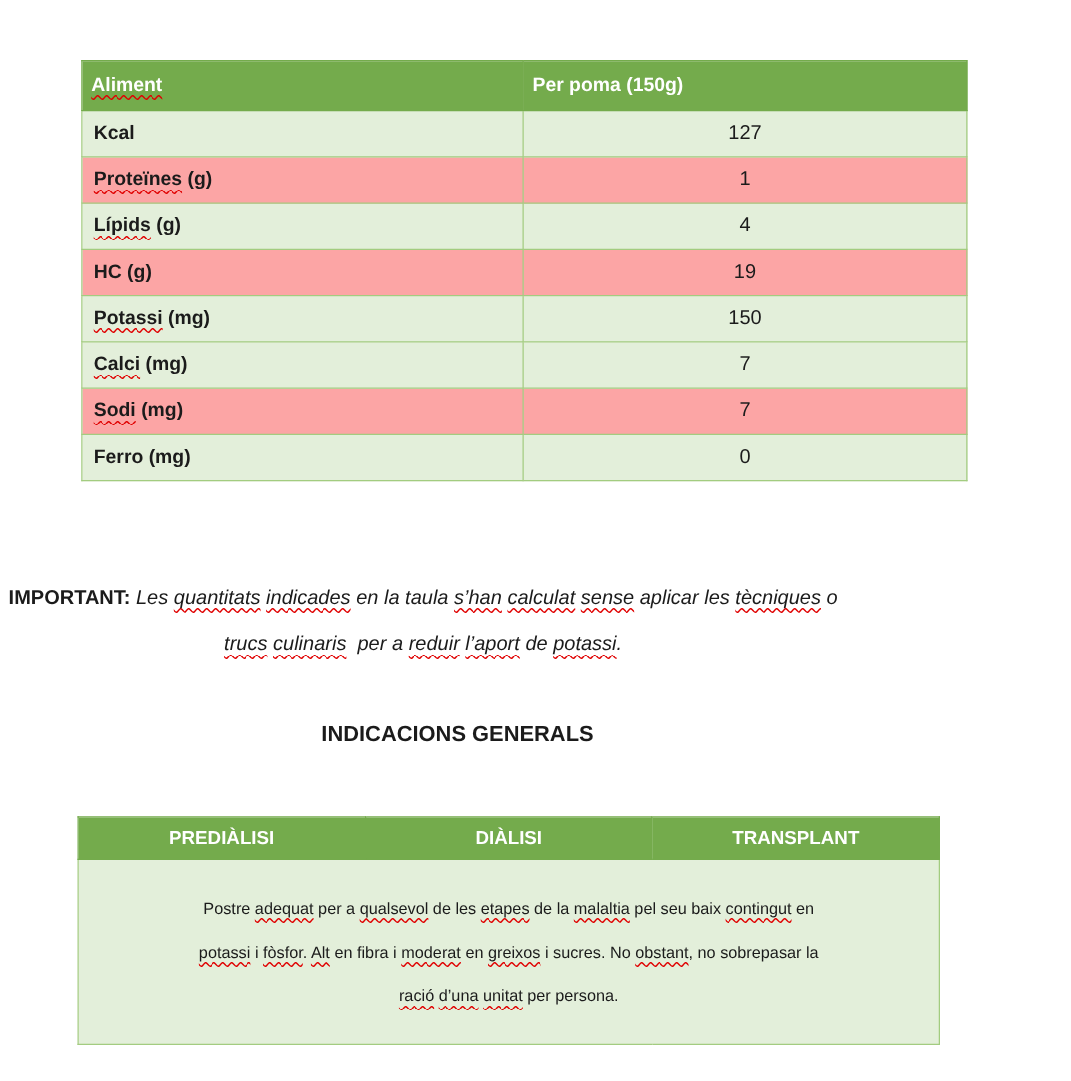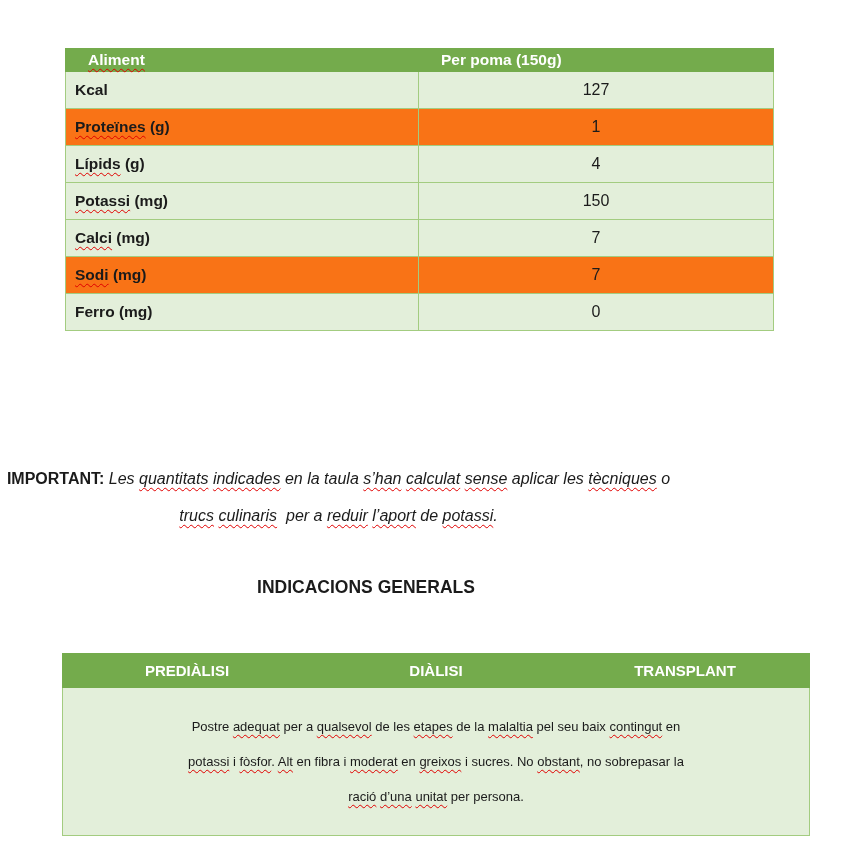--- a/index.html
+++ b/index.html
@@ -17,46 +17,46 @@
     position:relative;width:857px;height:865px;background:var(--c-page);
     font-family:"Liberation Sans","DejaVu Sans",sans-serif;color:var(--c-text);
   }
   table{border-collapse:collapse;}
 
   
   .nutri{position:absolute;left:65px;top:48px;width:708px;table-layout:fixed;}
   .nutri th{
     background:var(--c-header);border:1px solid var(--c-header);
     color:#fff;font-weight:bold;font-size:15.5px;text-align:left;
-    height:23px;padding:0 0 0 22px;
+    height:40px;padding:0 0 0 7px;
   }
   .nutri td{
     border:1px solid var(--c-border);height:37px;
-    font-size:15.5px;padding:0;background:#f97316;
+    font-size:15.5px;padding:0;background:#fca5a5;
   }
   .nutri td.label{font-weight:bold;padding-left:9px;}
   .nutri td.value{text-align:center;font-size:16px;font-weight:normal;}
   .nutri tr.band td{background:var(--c-band);}
 
   
   .note{
     position:absolute;left:0;top:460px;width:677px;
     text-align:center;font-size:16px;line-height:37px;
   }
   .note .i{font-style:italic;}
   .note .b{font-weight:bold;font-style:normal;}
 
   
   .heading{
     position:absolute;left:0;top:577px;width:732px;
     text-align:center;font-weight:bold;font-size:17.5px;
   }
 
   
-  .guide{position:absolute;left:62px;top:653px;width:748px;table-layout:fixed;}
+  .guide{position:absolute;left:62px;top:653px;width:690px;table-layout:fixed;}
   .guide th{
     background:var(--c-header);border:1px solid var(--c-header);
     color:#fff;height:34px;font-size:15px;font-weight:bold;text-align:center;padding:0;
   }
   .guide td{
     background:var(--c-band);border:1px solid var(--c-border);
     text-align:center;font-size:13px;line-height:35px;padding:21px 14px;
   }
 
   
@@ -95,20 +95,24 @@
           <td class="value">127</td>
         </tr>
         <tr>
           <td class="label"><span class="sq">Proteïnes</span><span> (g)</span></td>
           <td class="value">1</td>
         </tr>
         <tr class="band">
           <td class="label"><span class="sq">Lípids</span><span> (g)</span></td>
           <td class="value">4</td>
         </tr>
+        <tr>
+          <td class="label"><span>HC (g)</span></td>
+          <td class="value">19</td>
+        </tr>
         <tr class="band">
           <td class="label"><span class="sq">Potassi</span><span> (mg)</span></td>
           <td class="value">150</td>
         </tr>
         <tr class="band">
           <td class="label"><span class="sq">Calci</span><span> (mg)</span></td>
           <td class="value">7</td>
         </tr>
         <tr>
           <td class="label"><span class="sq">Sodi</span><span> (mg)</span></td>

